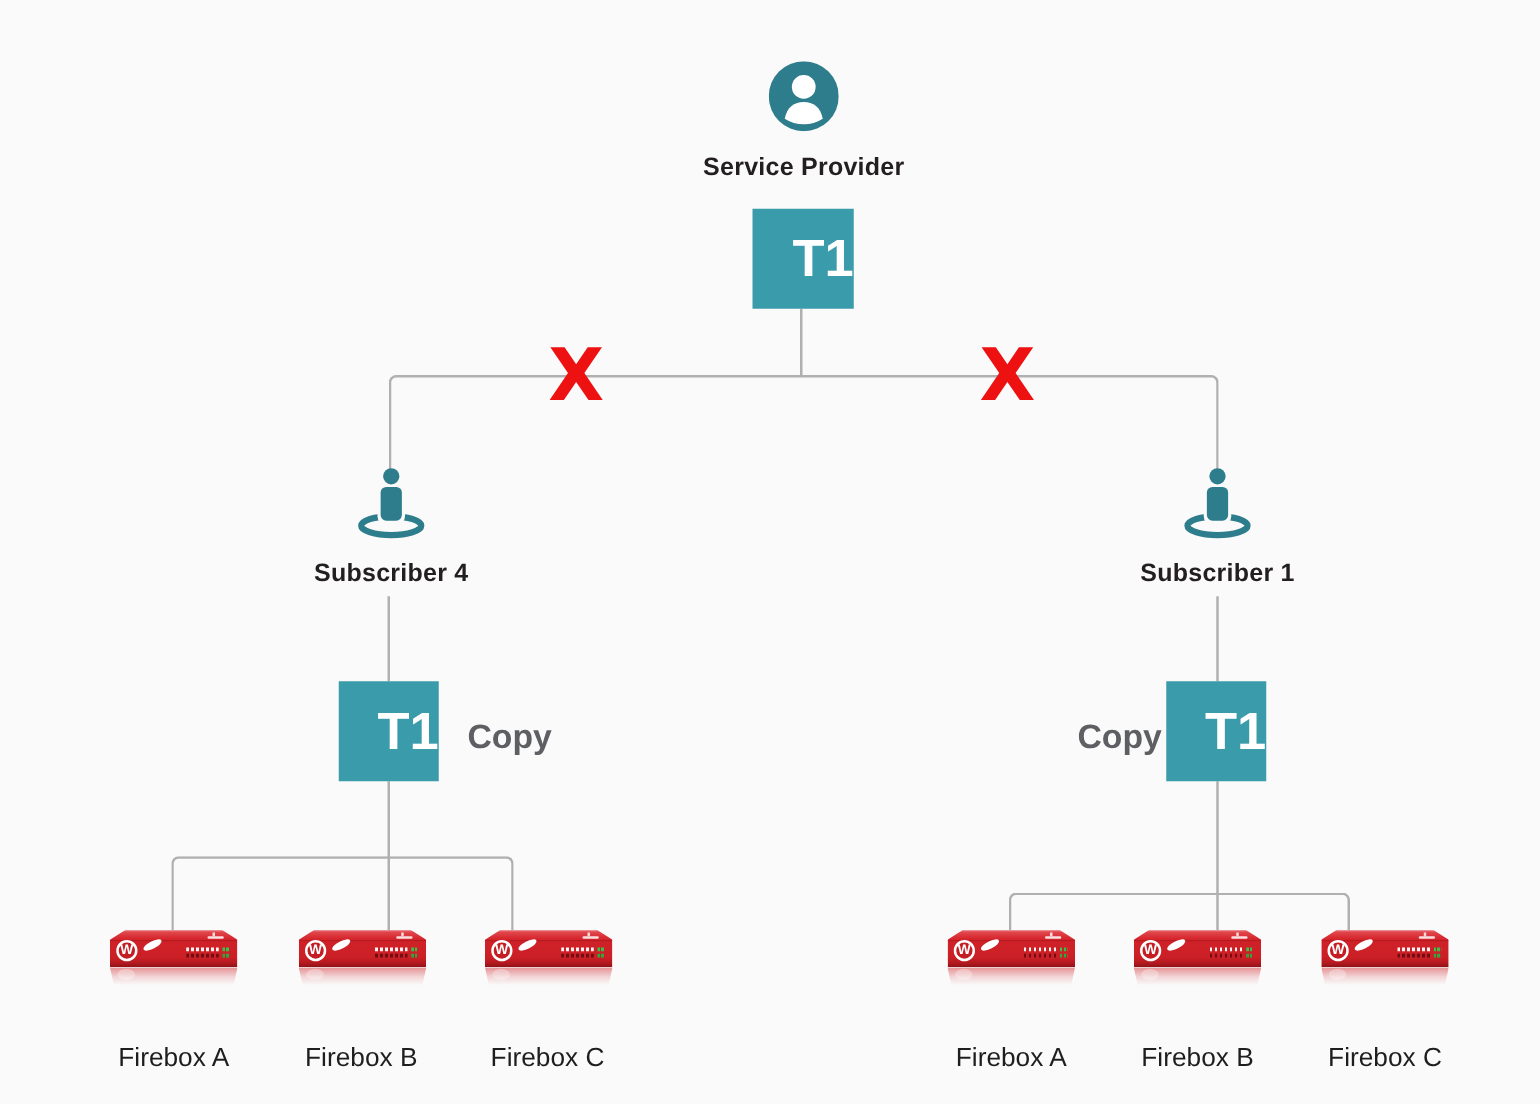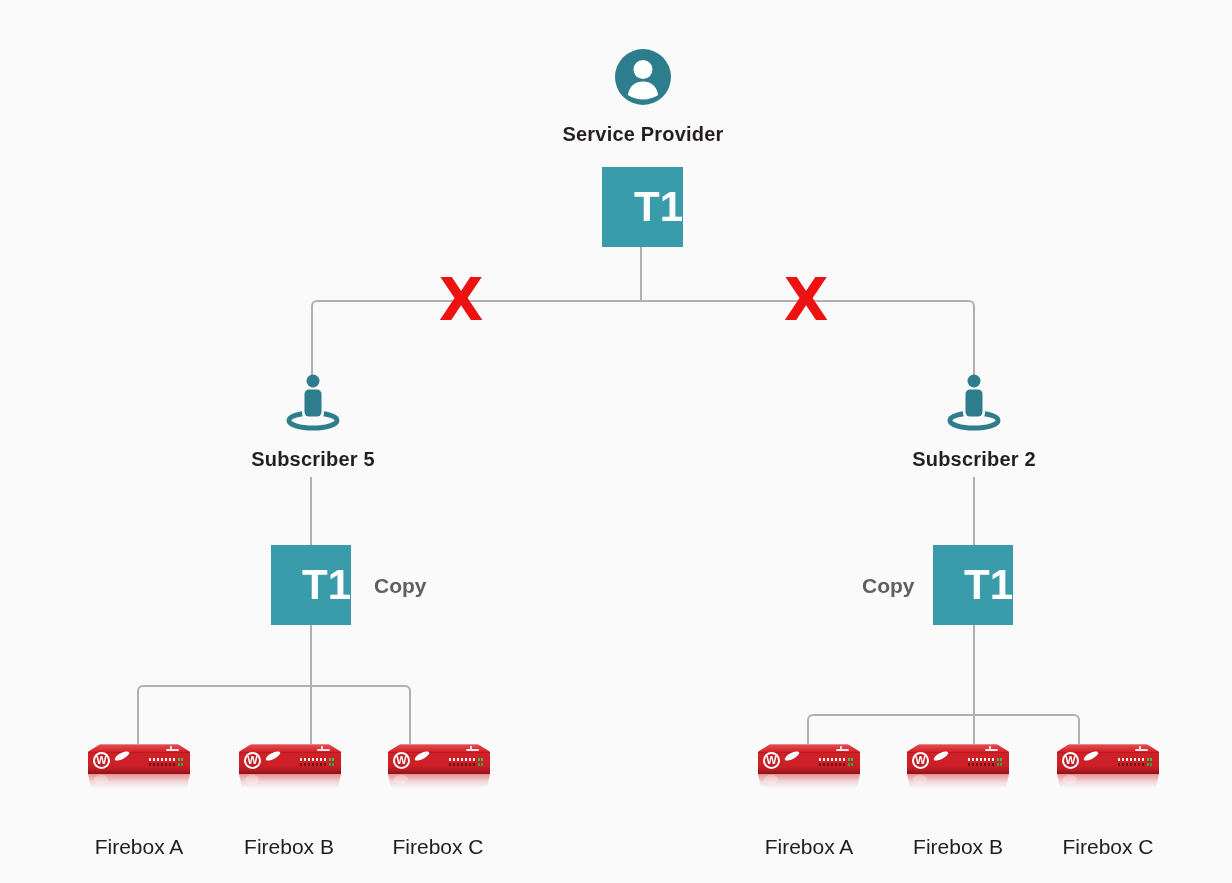--- a/index.html
+++ b/index.html
@@ -9,21 +9,21 @@
   *{box-sizing:border-box;}
   html,body{margin:0;padding:0;background:var(--bg);}
   .canvas{position:relative;width:1232px;height:883px;background:var(--bg);
     font-family:"Liberation Sans","DejaVu Sans",sans-serif;overflow:hidden;margin:0 auto;}
 
   
   .node-label{position:absolute;transform:translateX(-50%);font-size:20px;font-weight:700;
     color:var(--text_dark);white-space:nowrap;letter-spacing:.2px;}
   .fb-label{position:absolute;transform:translateX(-50%);font-size:21px;font-weight:400;
     color:#1e1e1e;white-space:nowrap;margin-top:36px;}
-  .copy-label{position:absolute;font-size:21px;font-weight:700;color:var(--copy_gray);white-space:nowrap;}
+  .copy-label{position:absolute;font-size:27px;font-weight:700;color:var(--copy_gray);white-space:nowrap;}
 
   
   .t1-box{position:absolute;width:81px;height:80px;background:var(--teal_box);
     display:flex;align-items:center;justify-content:flex-end;color:#fff;
     font-size:42px;font-weight:700;z-index:3;}
 
   
   .vline{position:absolute;width:2px;background:var(--line_gray);z-index:1;}
   .bus{position:absolute;border:2px solid var(--line_gray);border-bottom:none;
     border-radius:6px 6px 0 0;z-index:1;background:transparent;}
@@ -89,21 +89,21 @@
 
   <div class="break-x" style="left:461px;top:302px;">X</div>
   <div class="break-x" style="left:806px;top:302px;">X</div>
 
   <svg class="icon-teal" style="left:286px;top:374px;" width="54" height="58" viewBox="0 0 54 58">
     <ellipse cx="27" cy="46.5" rx="24" ry="7.5" fill="none" stroke="currentColor" stroke-width="5"></ellipse>
     <rect x="16" y="13" width="22" height="33" rx="7" fill="#fafafa"></rect>
     <rect x="18.5" y="15.5" width="17" height="27" rx="4.5" fill="currentColor"></rect>
     <circle cx="27" cy="7" r="6.5" fill="currentColor"></circle>
   </svg>
-  <div class="node-label" style="left:313px;top:448px;">Subscriber 5</div>
+  <div class="node-label" style="left:313px;top:448px;">Subscriber 4</div>
 
   <div class="vline" style="left:310px;top:477px;height:68px;"></div>
   <div class="t1-box" style="left:271px;top:545px;width:80px;">
     <span>T1</span>
   </div>
   <div class="copy-label" style="left:374px;top:574px;">Copy</div>
   <div class="vline" style="left:310px;top:625px;height:120px;"></div>
   <div class="bus" style="left:137px;top:685px;width:274px;height:60px;"></div>
 
   <div class="firebox" style="left:88px;top:744px;">
@@ -147,21 +147,21 @@
     <div class="fb-reflect"></div>
   </div>
   <div class="fb-label" style="left:438px;top:799px;">Firebox C</div>
 
   <svg class="icon-teal" style="left:947px;top:374px;" width="54" height="58" viewBox="0 0 54 58">
     <ellipse cx="27" cy="46.5" rx="24" ry="7.5" fill="none" stroke="currentColor" stroke-width="5"></ellipse>
     <rect x="16" y="13" width="22" height="33" rx="7" fill="#fafafa"></rect>
     <rect x="18.5" y="15.5" width="17" height="27" rx="4.5" fill="currentColor"></rect>
     <circle cx="27" cy="7" r="6.5" fill="currentColor"></circle>
   </svg>
-  <div class="node-label" style="left:974px;top:448px;">Subscriber 2</div>
+  <div class="node-label" style="left:974px;top:448px;">Subscriber 1</div>
 
   <div class="vline" style="left:973px;top:477px;height:68px;"></div>
   <div class="t1-box" style="left:933px;top:545px;width:80px;">
     <span>T1</span>
   </div>
   <div class="copy-label" style="left:862px;top:574px;">Copy</div>
   <div class="vline" style="left:973px;top:625px;height:120px;"></div>
   <div class="bus" style="left:807px;top:714px;width:273px;height:31px;"></div>
 
   <div class="firebox" style="left:758px;top:744px;">

